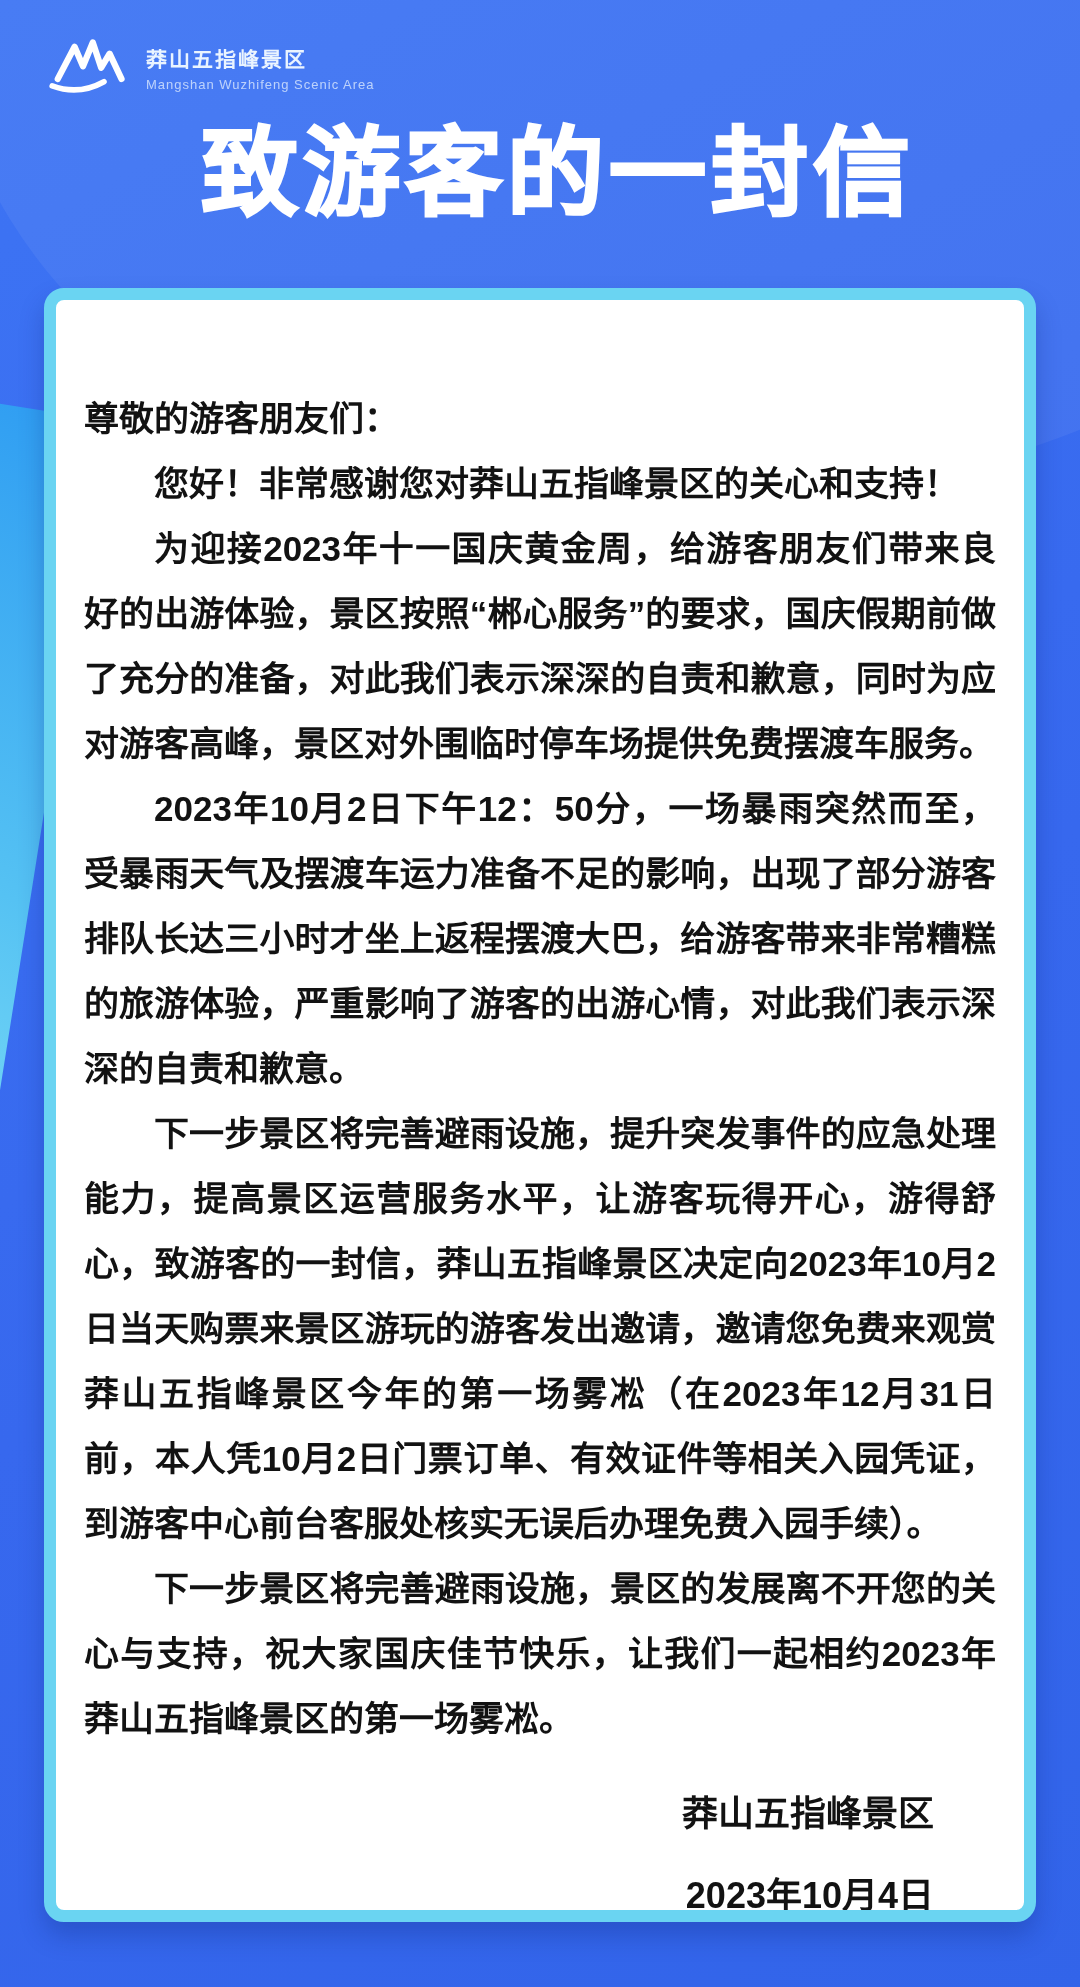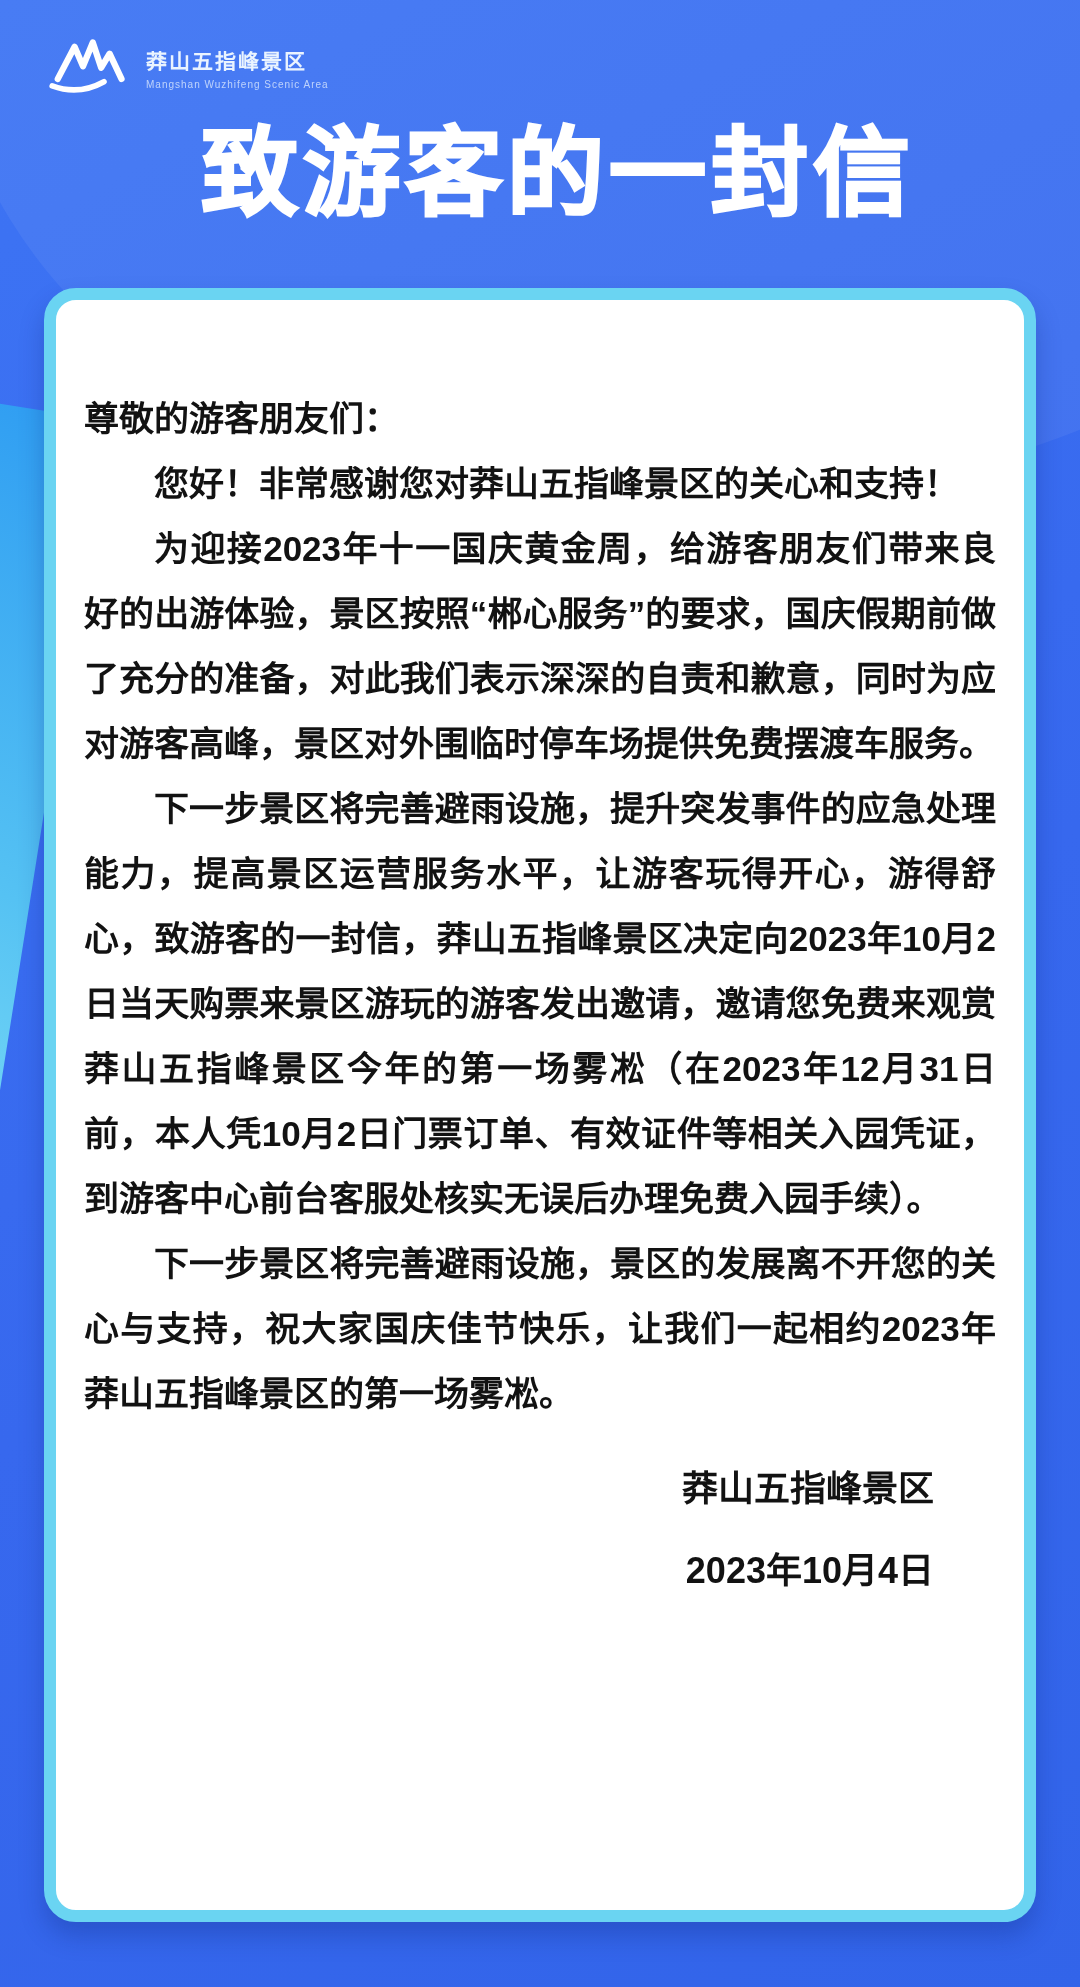--- a/index.html
+++ b/index.html
@@ -45,21 +45,21 @@
   .logo-icon svg { width: 84px; height: 66px; display: block; }
   .logo-text { display: flex; flex-direction: column; }
   .logo-text .zh {
     color: #eaf4ff;
     font-size: 21px;
     font-weight: 700;
     letter-spacing: 2px;
   }
   .logo-text .en {
     color: rgba(234, 244, 255, 0.72);
-    font-size: 10px;
+    font-size: 13px;
     margin-top: 4px;
     letter-spacing: 1px;
   }
   .title {
     position: absolute;
     top: 118px;
     left: 0;
     width: 100%;
     margin: 0;
     text-align: center;
@@ -72,21 +72,21 @@
   }
   .card {
     position: absolute;
     left: 44px;
     top: 288px;
     width: 992px;
     height: 1634px;
     box-sizing: border-box;
     background: #ffffff;
     border: 12px solid #6ad4f2;
-    border-radius: 32px;
+    border-radius: 20px;
     box-shadow: 0 14px 24px rgba(16, 42, 128, 0.30);
   }
   .card-inner {
     box-sizing: border-box;
     height: 100%;
     padding: 86px 28px 0 28px;
     overflow: hidden;
   }
   .salutation {
     margin: 0;
@@ -140,20 +140,21 @@
   </header>
 
   <h1 class="title">致游客的一封信</h1>
 
   <section class="card">
     <div class="card-inner">
       <p class="salutation">尊敬的游客朋友们：</p>
       <div class="body-paras">
           <p class="para">您好！非常感谢您对莽山五指峰景区的关心和支持！</p>
           <p class="para">为迎接2023年十一国庆黄金周，给游客朋友们带来良好的出游体验，景区按照“郴心服务”的要求，国庆假期前做了充分的准备，对此我们表示深深的自责和歉意，同时为应对游客高峰，景区对外围临时停车场提供免费摆渡车服务。</p>
+          <p class="para">2023年10月2日下午12：50分，一场暴雨突然而至，受暴雨天气及摆渡车运力准备不足的影响，出现了部分游客排队长达三小时才坐上返程摆渡大巴，给游客带来非常糟糕的旅游体验，严重影响了游客的出游心情，对此我们表示深深的自责和歉意。</p>
           <p class="para">下一步景区将完善避雨设施，提升突发事件的应急处理能力，提高景区运营服务水平，让游客玩得开心，游得舒心，致游客的一封信，莽山五指峰景区决定向2023年10月2日当天购票来景区游玩的游客发出邀请，邀请您免费来观赏莽山五指峰景区今年的第一场雾凇（在2023年12月31日前，本人凭10月2日门票订单、有效证件等相关入园凭证，到游客中心前台客服处核实无误后办理免费入园手续）。</p>
           <p class="para">下一步景区将完善避雨设施，景区的发展离不开您的关心与支持，祝大家国庆佳节快乐，让我们一起相约2023年莽山五指峰景区的第一场雾凇。</p>
         </div>
       <div class="sig-block">
         <p>莽山五指峰景区</p>
         <p>2023年10月4日</p>
       </div>
     </div>
   </section>
 </div>

